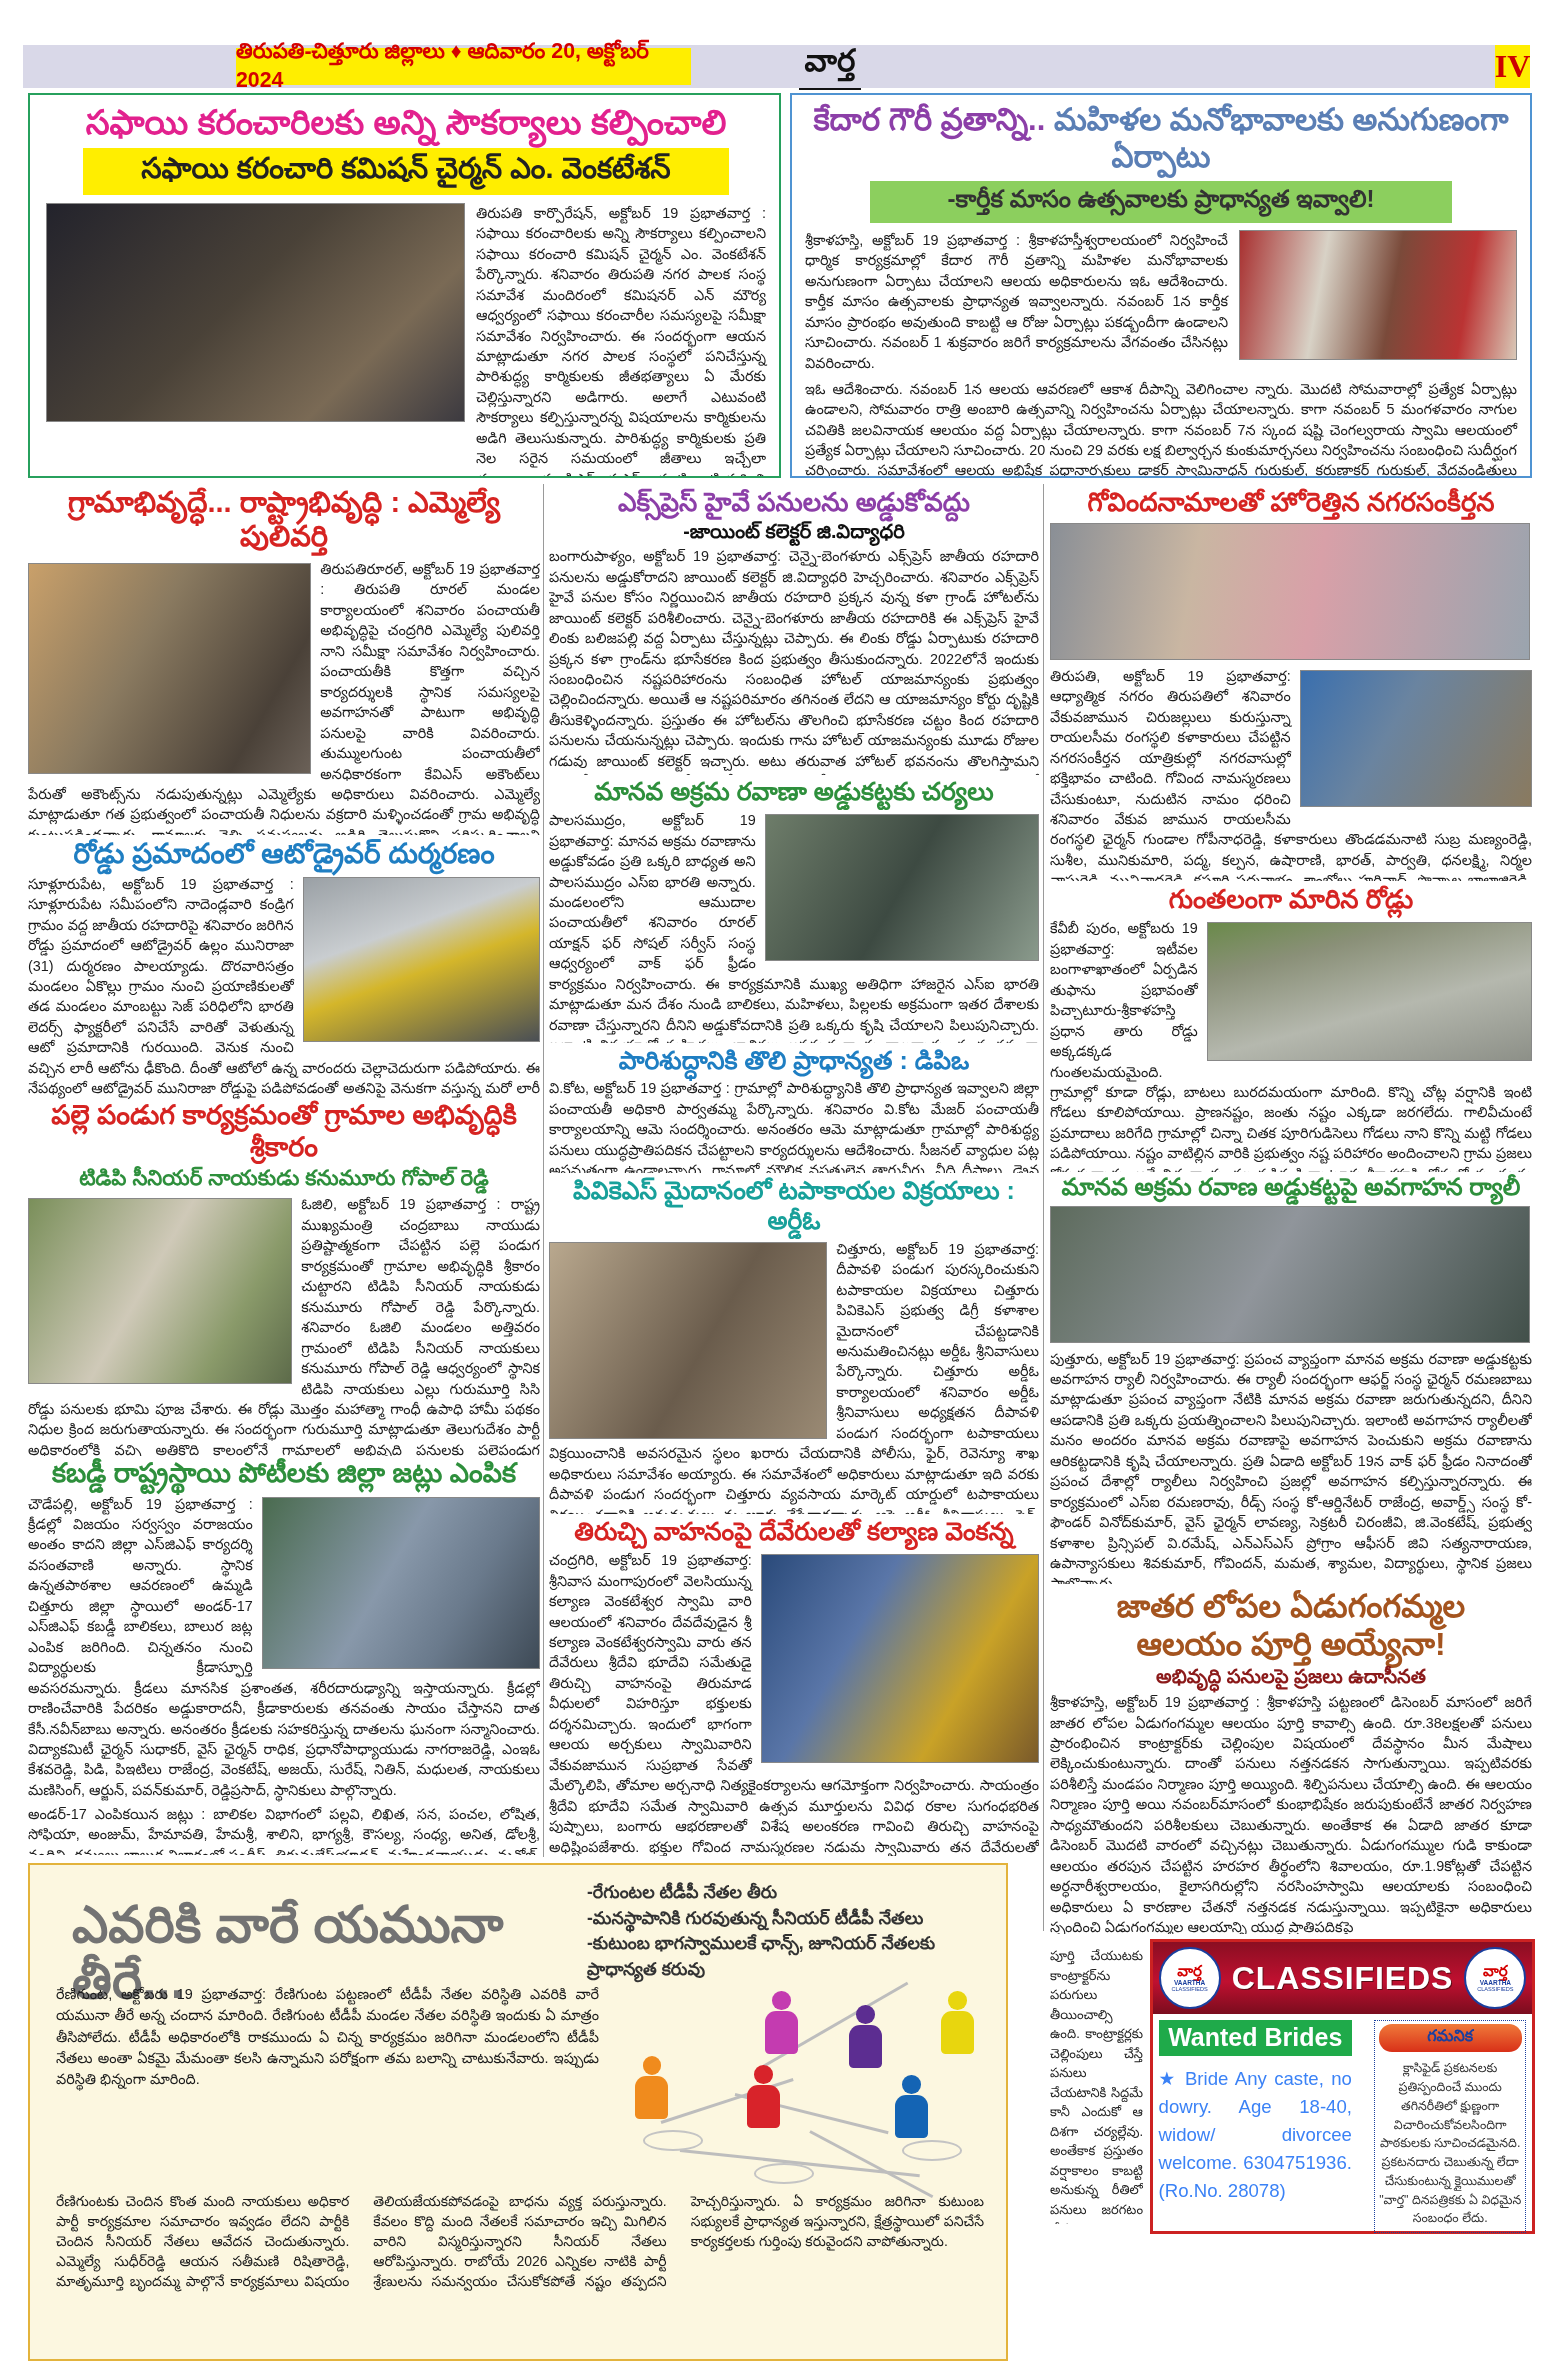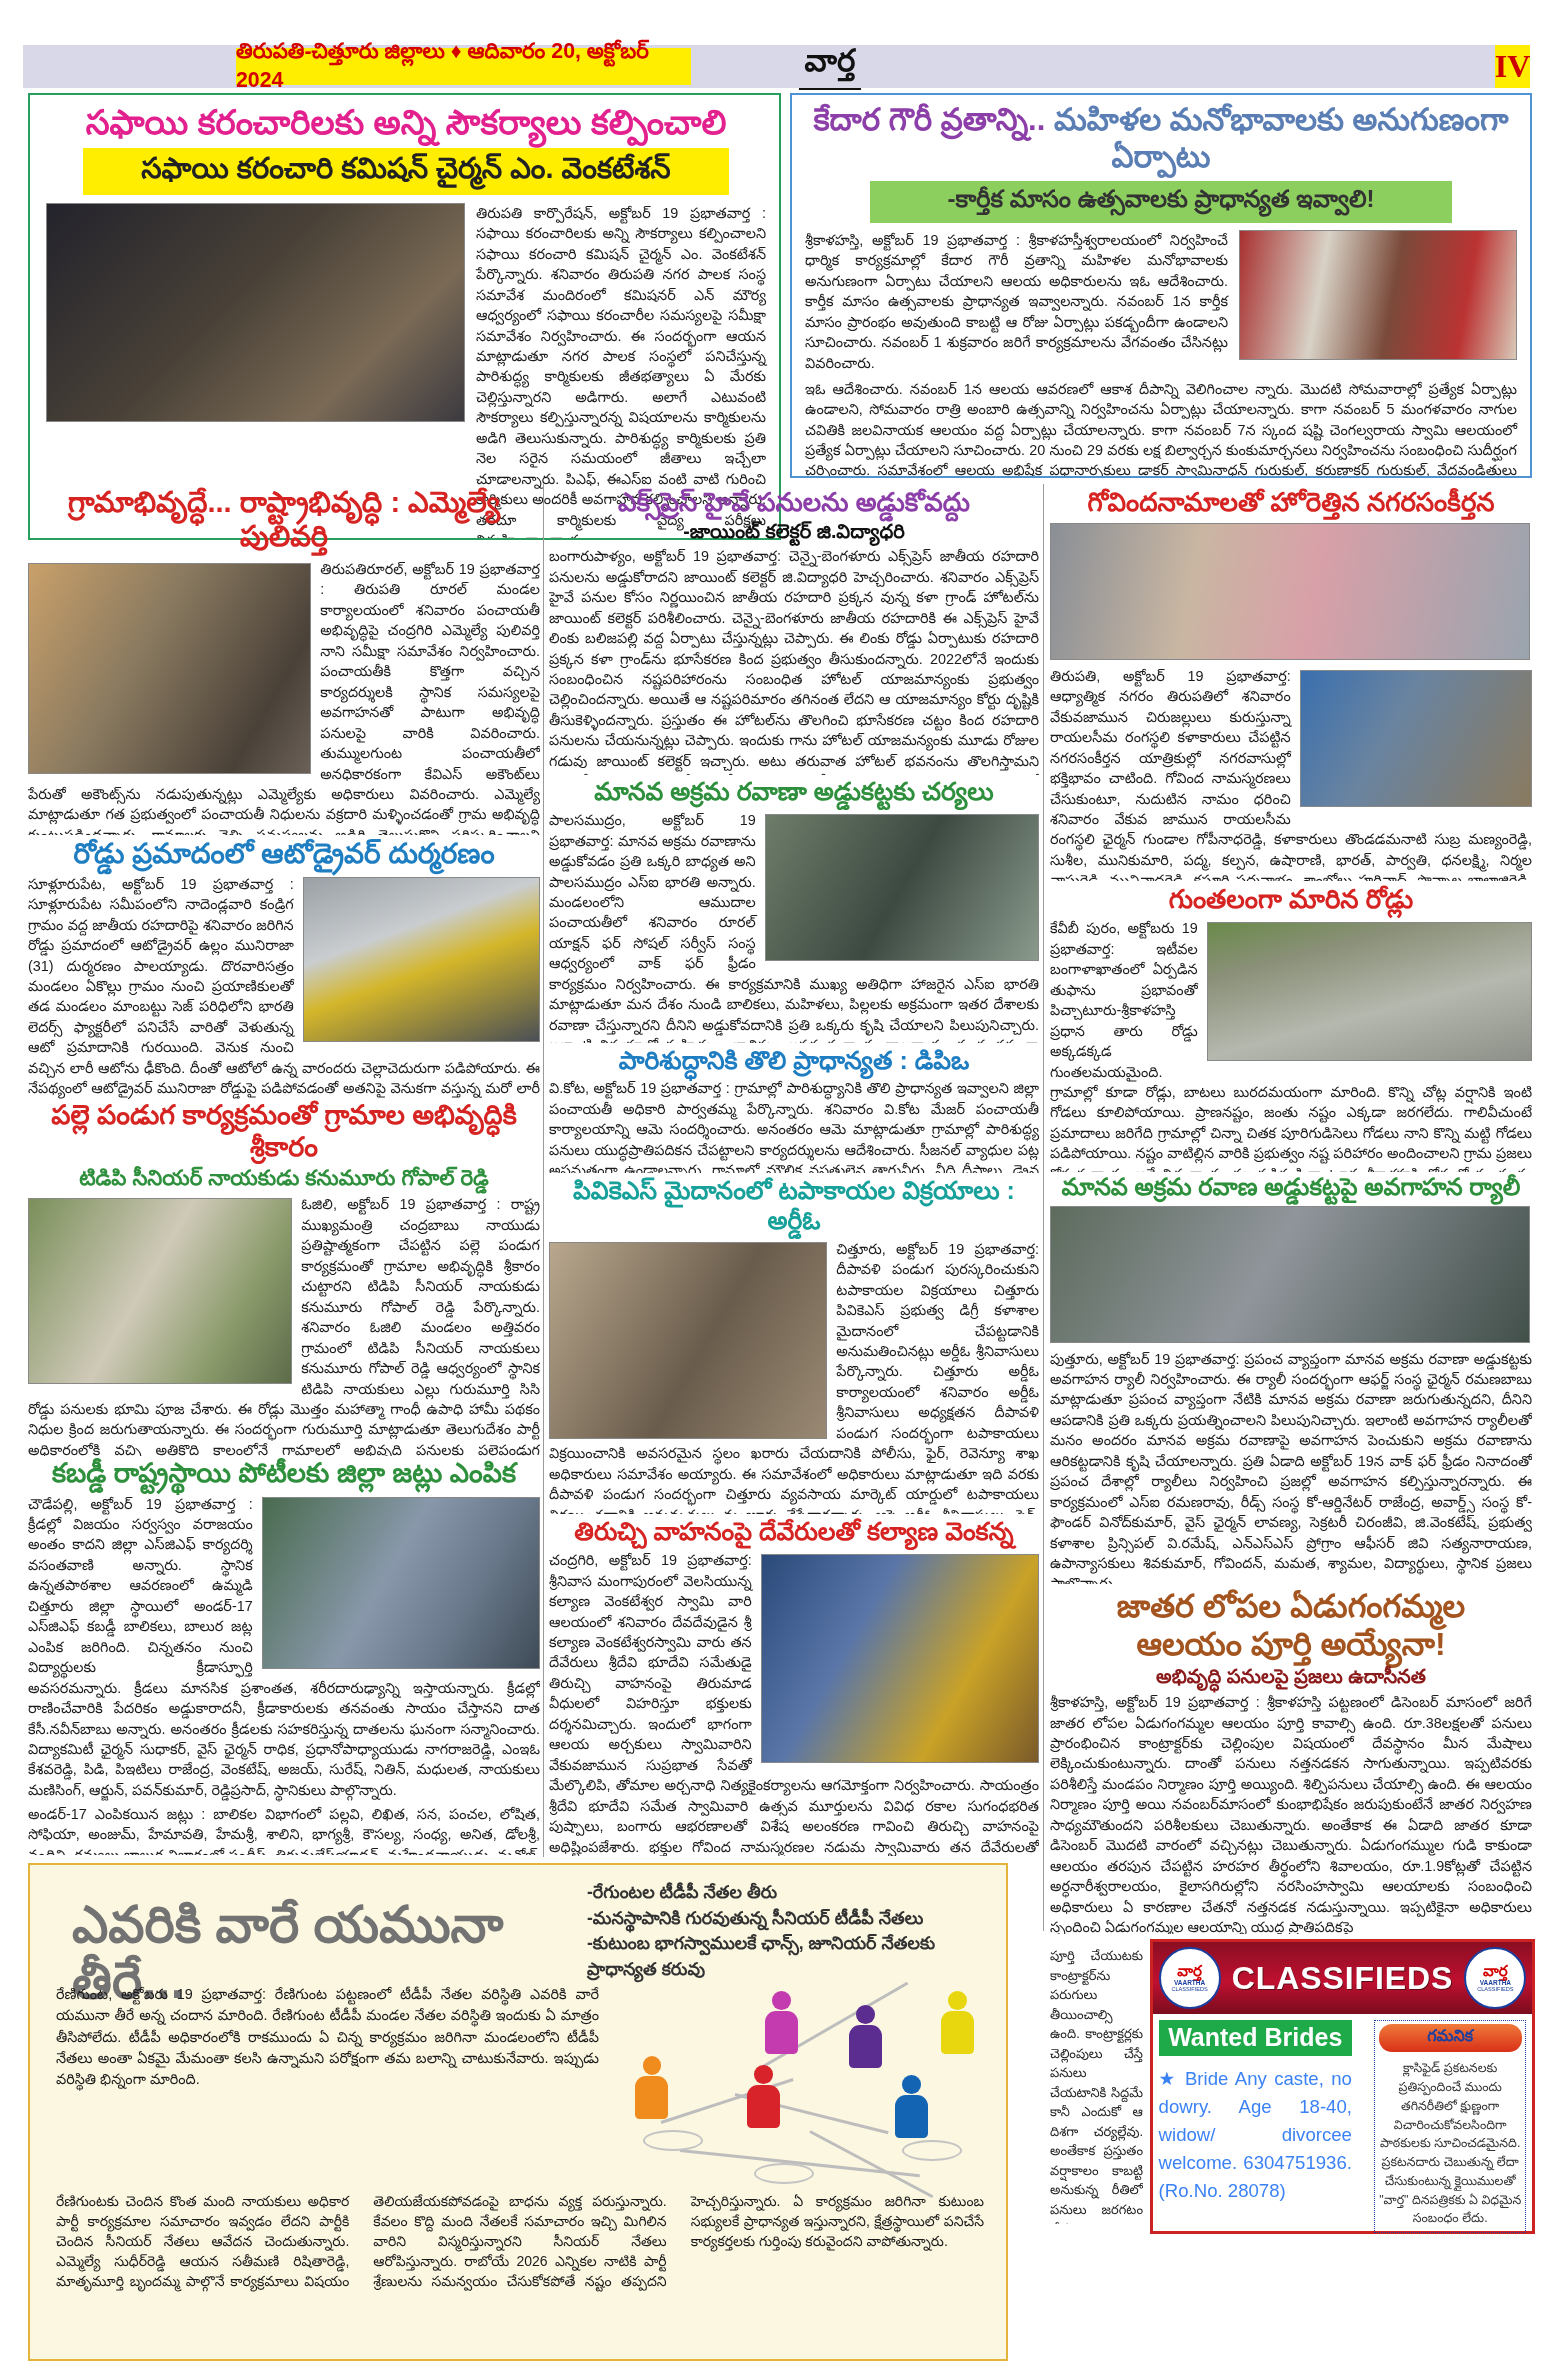--- a/index.html
+++ b/index.html
@@ -94,21 +94,21 @@
 <body>
 
 <div class="abs header-bar">
   <div class="abs date-box">తిరుపతి-చిత్తూరు జిల్లాలు ♦ ఆదివారం 20, అక్టోబర్ 2024</div>
   <div class="abs masthead">
       <span>వార్త</span>
     </div>
 </div>
 <div class="abs pagenum">IV</div>
 
-<div class="art box" style="left:28px;top:93px;width:753px;height:447px;border:2.8px solid #27a05d;padding-left:16px;">
+<div class="art box" style="left:28px;top:93px;width:753px;height:385px;border:2.8px solid #27a05d;padding-left:16px;">
   <div class="hl hl-magenta">సఫాయి కరంచారిలకు అన్ని సౌకర్యాలు కల్పించాలి</div>
   <div class="subbar sub-yellow">సఫాయి కరంచారి కమిషన్ చైర్మన్ ఎం. వెంకటేశన్</div>
   <div class="flexrow">
     <div class="ph ph-meeting" style="width:419px;height:219px;flex:0 0 auto;"></div>
     <div class="body-txt" style="flex:1;">తిరుపతి కార్పొరేషన్, అక్టోబర్ 19 ప్రభాతవార్త : సఫాయి కరంచారిలకు అన్ని సౌకర్యాలు కల్పించాలని సఫాయి కరంచారి కమిషన్ చైర్మన్ ఎం. వెంకటేశన్ పేర్కొన్నారు. శనివారం తిరుపతి నగర పాలక సంస్థ సమావేశ మందిరంలో కమిషనర్ ఎన్ మౌర్య ఆధ్వర్యంలో సఫాయి కరంచారీల సమస్యలపై సమీక్షా సమావేశం నిర్వహించారు. ఈ సందర్భంగా ఆయన మాట్లాడుతూ నగర పాలక సంస్థలో పనిచేస్తున్న పారిశుద్ధ్య కార్మికులకు జీతభత్యాలు ఏ మేరకు చెల్లిస్తున్నారని అడిగారు. అలాగే ఎటువంటి సౌకర్యాలు కల్పిస్తున్నారన్న విషయాలను కార్మికులను అడిగి తెలుసుకున్నారు. పారిశుద్ధ్య కార్మికులకు ప్రతి నెల సరైన సమయంలో జీతాలు ఇచ్చేలా చూడాలన్నారు. పిఎఫ్, ఈఎస్ఐ వంటి వాటి గురించి కార్మికులు అందరికీ అవగాహన కల్పించాలని అన్నారు. తరచూ కార్మికులకు వైద్య పరీక్షలు నిర్వహించాలన్నారు.</div>
   </div>
 
 </div>
 
 <div class="art box" style="left:790px;top:93px;width:742px;height:385px;border:2.8px solid #4f93d2;">

